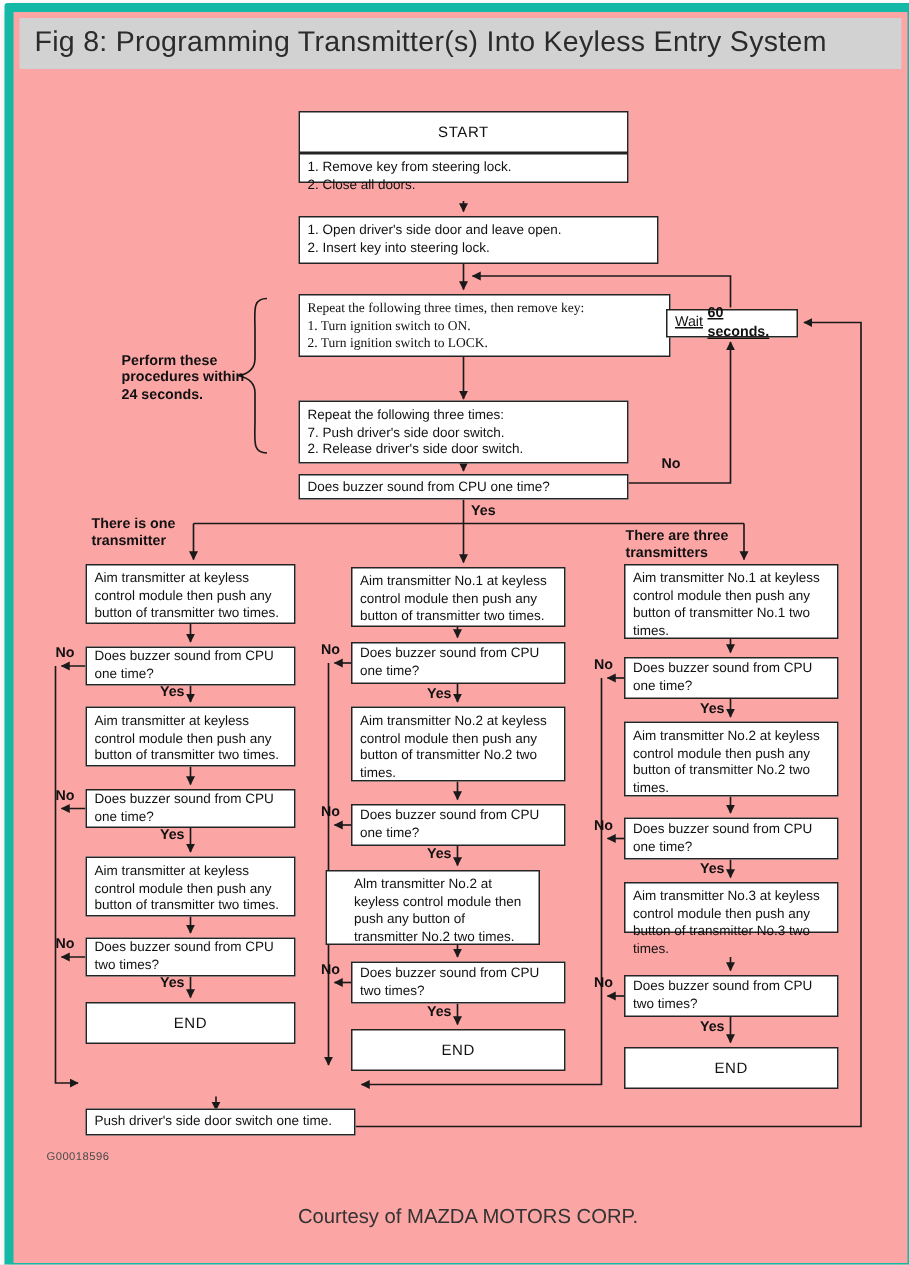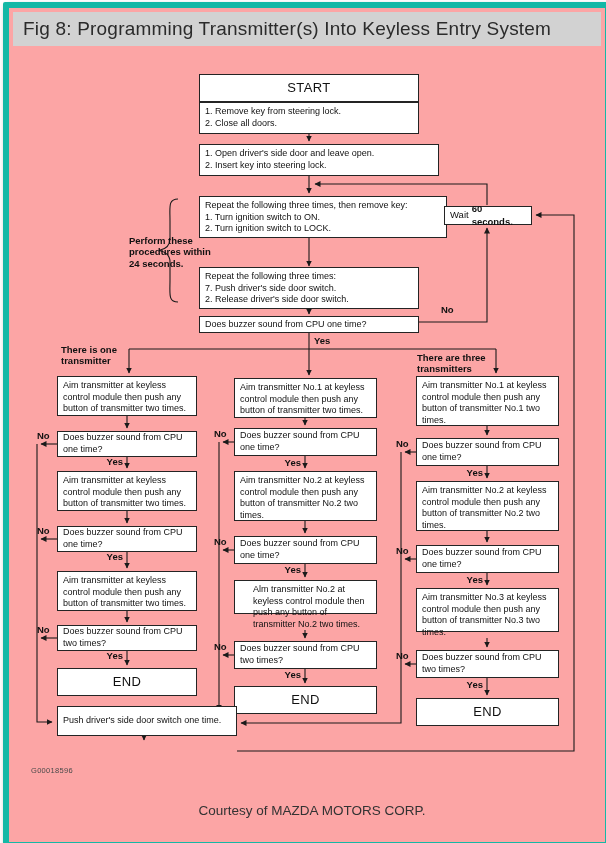--- a/index.html
+++ b/index.html
@@ -6,30 +6,30 @@
   body{width:606px;height:843px;position:relative;font-family:"Liberation Sans",sans-serif;overflow:hidden;}
   .card{position:absolute;left:3px;top:2px;width:596px;height:834px;background:#fca5a5;
         border:6px solid #14b8a6;border-radius:2px;box-shadow:3px 4px 6px rgba(0,0,0,.45);}
   .titlebar{position:absolute;left:4px;top:4px;width:588px;height:34px;background:#d2d2d2;
         display:flex;align-items:center;padding-left:10px;box-sizing:border-box;}
   .titlebar span{font:19px "Liberation Sans",sans-serif;color:#2b2b2b;letter-spacing:.2px;}
   .canvas{position:absolute;left:0;top:0;width:606px;height:843px;}
   .box{position:absolute;border:1.2px solid #242424;background:#fff;box-sizing:border-box;
        font:9px/1.3 "Liberation Sans",sans-serif;color:#111;padding:3px 5px;white-space:pre-line;}
   .ctr{display:flex;align-items:center;justify-content:center;text-align:center;white-space:normal;
-       font-size:13px;letter-spacing:.4px;padding:13px;}
+       font-size:10px;letter-spacing:.4px;padding:13px;}
   .q{display:flex;align-items:center;white-space:normal;}
   .lbl{position:absolute;font:bold 9.5px/1.2 "Liberation Sans",sans-serif;color:#111;white-space:pre-line;}
   .ra{text-align:right;}
   svg{position:absolute;left:0;top:0;pointer-events:none;}
   line,polyline,path.br{stroke:#1a1a1a;stroke-width:1.1;fill:none;}
   .gcode{position:absolute;font:7.5px "Liberation Sans",sans-serif;color:#4a4a4a;letter-spacing:.3px;}
   .footer{position:absolute;left:0;top:795px;width:606px;text-align:center;
           font:13.5px "Liberation Sans",sans-serif;color:#333;}
-  .waitbox{display:flex;align-items:center;justify-content:center;white-space:normal;font-size:9.5px;}
+  .waitbox{display:flex;align-items:center;justify-content:center;white-space:normal;font-size:9.5px;text-decoration:underline;}
   .waitbox .b{font-weight:bold;margin-left:3px;}
 </style>
 </head>
 <body>
 
 <div class="card">
   <div class="titlebar">
     <span>Fig 8: Programming Transmitter(s) Into Keyless Entry System</span>
   </div>
 
@@ -96,38 +96,38 @@
         <line x1="407" y1="551" x2="396" y2="551" marker-end="url(#ah)"></line>
         <line x1="407" y1="656" x2="396" y2="656" marker-end="url(#ah)"></line>
         <polyline points="392,444 392,715 232,715" marker-end="url(#ah)"></polyline>
 
         <line x1="135" y1="723" x2="135" y2="732" marker-end="url(#ah)"></line>
       </g>
       <path class="br" d="M169,191 C159,191 161,199 161,213 L161,231 C161,239 155,241.5 150,242.5 C155,243.5 161,246 161,254 L161,272 C161,286 159,294 169,294"></path>
     </svg>
 
     <div class="box ctr" style="left:190px;top:66px;width:220px;height:17px;">START</div>
-    <div class="box" style="left:190px;top:94px;width:220px;height:32px;">1. Remove key from steering lock.
+    <div class="box" style="left:190px;top:94px;width:220px;height:20px;">1. Remove key from steering lock.
 2. Close all doors.</div>
     <div class="box" style="left:190px;top:136px;width:240px;height:32px;">1. Open driver's side door and leave open.
 2. Insert key into steering lock.</div>
-    <div class="box" style="left:190px;top:188px;width:248px;height:42px;">Repeat the following three times, then remove key:
+    <div class="box" style="left:190px;top:188px;width:248px;height:42px;font-family:Liberation Serif, serif;">Repeat the following three times, then remove key:
 1. Turn ignition switch to ON.
 2. Turn ignition switch to LOCK.</div>
     <div class="box" style="left:190px;top:259px;width:220px;height:42px;">Repeat the following three times:
 7. Push driver's side door switch.
 2. Release driver's side door switch.</div>
     <div class="box q" style="left:190px;top:308px;width:220px;height:17px;">Does buzzer sound from CPU one time?</div>
 
     <div class="box waitbox" style="left:435px;top:198px;width:88px;height:19px;">
       <span>Wait</span>
       <span class="b">60 seconds.</span>
     </div>
 
-    <div class="lbl" style="left:72px;top:227px;width:86px;margin-left:48px;">Perform these
+    <div class="lbl" style="left:72px;top:227px;width:86px;">Perform these
 procedures within
 24 seconds.</div>
 
     <div class="lbl" style="left:432px;top:296px;">No</div>
     <div class="lbl" style="left:305px;top:327px;">Yes</div>
 
     <div class="lbl" style="left:52px;top:336px;">There is one
 transmitter</div>
     <div class="lbl" style="left:235px;top:346px;margin-top:24px;">There are two
 transmitters</div>
@@ -145,42 +145,42 @@
     <div class="lbl" style="left:28px;top:517px;">No</div>
     <div class="lbl" style="left:28px;top:616px;">No</div>
     <div class="lbl ra" style="left:88px;top:448px;width:26px;">Yes</div>
     <div class="lbl ra" style="left:88px;top:543px;width:26px;">Yes</div>
     <div class="lbl ra" style="left:88px;top:642px;width:26px;">Yes</div>
 
     <div class="box" style="left:225px;top:370px;width:143px;height:40px;">Aim transmitter No.1 at keyless control module then push any button of transmitter two times.</div>
     <div class="box q" style="left:225px;top:420px;width:143px;height:28px;">Does buzzer sound from CPU one time?</div>
     <div class="box" style="left:225px;top:463px;width:143px;height:50px;">Aim transmitter No.2 at keyless control module then push any button of transmitter No.2 two times.</div>
     <div class="box q" style="left:225px;top:528px;width:143px;height:28px;">Does buzzer sound from CPU one time?</div>
-    <div class="box" style="left:225px;top:572px;width:143px;height:34px;padding-left:18px;">Alm transmitter No.2 at keyless control module then push any button of transmitter No.2 two times.</div>
+    <div class="box" style="left:208px;top:572px;width:143px;height:50px;padding-left:18px;">Alm transmitter No.2 at keyless control module then push any button of transmitter No.2 two times.</div>
     <div class="box q" style="left:225px;top:633px;width:143px;height:28px;">Does buzzer sound from CPU two times?</div>
     <div class="box ctr" style="left:225px;top:678px;width:143px;height:18px;">END</div>
     <div class="lbl" style="left:205px;top:420px;">No</div>
     <div class="lbl" style="left:205px;top:528px;">No</div>
     <div class="lbl" style="left:205px;top:633px;">No</div>
     <div class="lbl ra" style="left:262px;top:449px;width:30px;">Yes</div>
     <div class="lbl ra" style="left:262px;top:556px;width:30px;">Yes</div>
     <div class="lbl ra" style="left:262px;top:661px;width:30px;">Yes</div>
 
     <div class="box" style="left:407px;top:368px;width:143px;height:50px;">Aim transmitter No.1 at keyless control module then push any button of transmitter No.1 two times.</div>
     <div class="box q" style="left:407px;top:430px;width:143px;height:28px;">Does buzzer sound from CPU one time?</div>
     <div class="box" style="left:407px;top:473px;width:143px;height:50px;">Aim transmitter No.2 at keyless control module then push any button of transmitter No.2 two times.</div>
     <div class="box q" style="left:407px;top:537px;width:143px;height:28px;">Does buzzer sound from CPU one time?</div>
-    <div class="box" style="left:407px;top:580px;width:143px;height:44px;">Aim transmitter No.3 at keyless control module then push any button of transmitter No.3 two times.</div>
+    <div class="box" style="left:407px;top:580px;width:143px;height:34px;">Aim transmitter No.3 at keyless control module then push any button of transmitter No.3 two times.</div>
     <div class="box q" style="left:407px;top:642px;width:143px;height:28px;">Does buzzer sound from CPU two times?</div>
     <div class="box ctr" style="left:407px;top:690px;width:143px;height:18px;">END</div>
     <div class="lbl" style="left:387px;top:430px;">No</div>
     <div class="lbl" style="left:387px;top:537px;">No</div>
     <div class="lbl" style="left:387px;top:642px;">No</div>
     <div class="lbl ra" style="left:444px;top:459px;width:30px;">Yes</div>
     <div class="lbl ra" style="left:444px;top:566px;width:30px;">Yes</div>
     <div class="lbl ra" style="left:444px;top:671px;width:30px;">Yes</div>
 
-    <div class="box q" style="left:48px;top:698px;width:180px;height:30px;">Push driver's side door switch one time.</div>
+    <div class="box q" style="left:48px;top:731px;width:180px;height:18px;">Push driver's side door switch one time.</div>
 
     <div class="gcode" style="left:22px;top:758px;">G00018596</div>
     <div class="footer">Courtesy of MAZDA MOTORS CORP.</div>
   </div>
 </div>
 
 </body></html>

